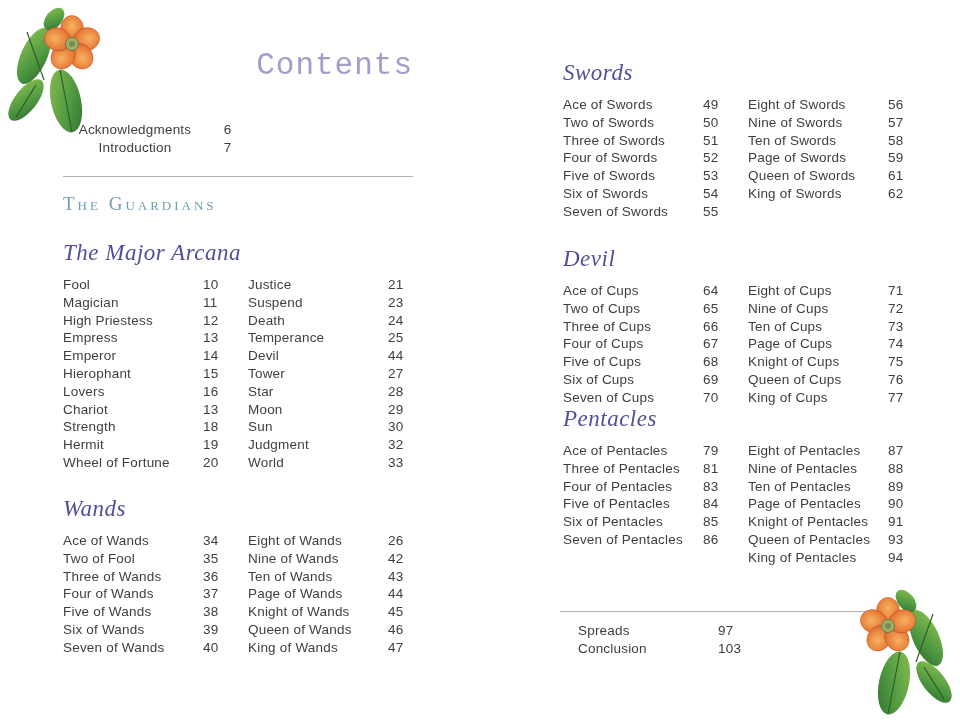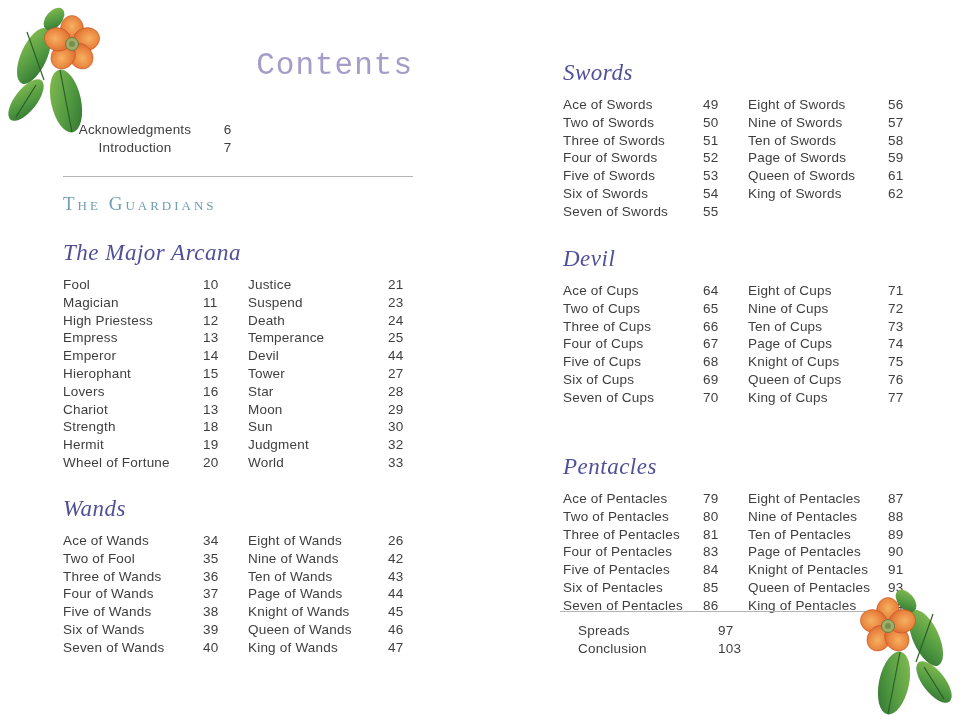--- a/index.html
+++ b/index.html
@@ -44,21 +44,21 @@
     font-variant:small-caps;
     font-size:19px; letter-spacing:3px;
     color:var(--part-heading-color,#6f9db3);
   }
 
   .toc-section { position:absolute; width:375px; }
   #sec-major-arcana { left:63px; top:238px; }
   #sec-wands        { left:63px; top:494px; }
   #sec-swords       { left:83px; top:58px;  }
   #sec-cups         { left:83px; top:244px; }
-  #sec-pentacles    { left:83px; top:452px; }
+  #sec-pentacles    { left:83px; top:404px; }
 
   .section-heading {
     font-family:Liberation Serif, serif;
     font-style:italic;
     font-size:23px; line-height:30px;
     margin-bottom:8px;
     color:var(--section-heading-color,#50509a);
     letter-spacing:0.5px;
   }
   .toc-cols { display:flex; }
@@ -478,24 +478,20 @@
 
   <div class="toc-section" id="sec-pentacles">
     <div class="section-heading">Pentacles</div>
     <div class="toc-cols">
       <div class="toc-col">
   <div class="toc-row">
     <span class="toc-label">Ace of Pentacles</span>
     <span class="toc-page">79</span>
   </div>
 
-  <div class="toc-row">
-    <span class="toc-label">Two of Pentacles</span>
-    <span class="toc-page">80</span>
-  </div>
 
   <div class="toc-row">
     <span class="toc-label">Three of Pentacles</span>
     <span class="toc-page">81</span>
   </div>
 
   <div class="toc-row">
     <span class="toc-label">Four of Pentacles</span>
     <span class="toc-page">83</span>
   </div>

